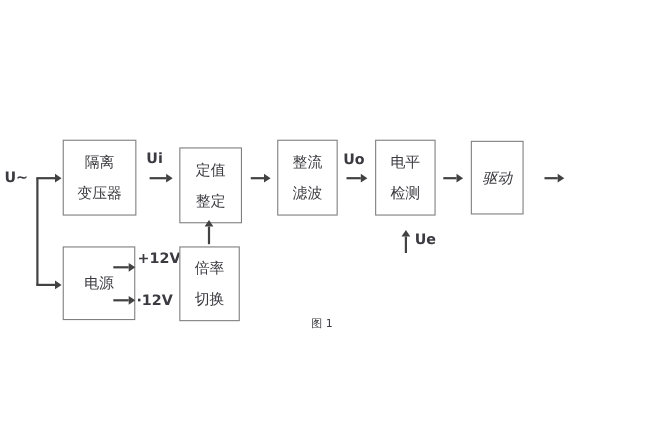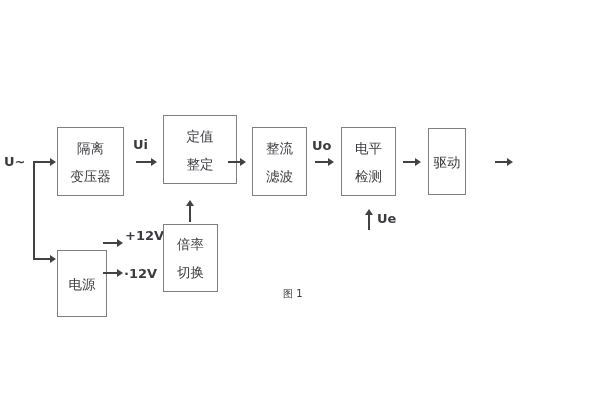--- a/index.html
+++ b/index.html
@@ -27,26 +27,26 @@
     display:flex;
     flex-direction:column;
     align-items:center;
     justify-content:center;
     color:var(--text);
     font-size:13.5px;
     line-height:28px;
     white-space:nowrap;
   }
   .b1{left:57px;top:127px;width:67px;height:69px;}
-  .b2{left:163px;top:115px;width:74px;height:69px;}
+  .b2{left:163px;top:134px;width:57px;height:69px;}
   .b3{left:252px;top:127px;width:55px;height:69px;align-items:center;}
   .b4{left:341px;top:127px;width:55px;height:69px;}
-  .b5{left:428px;top:128px;width:38px;height:67px;}
+  .b5{left:428px;top:128px;width:48px;height:67px;font-style:italic;}
   .b6{left:519px;top:128px;width:59px;height:66px;}
-  .b7{left:57px;top:224px;width:50px;height:67px;margin-top:26px;}
+  .b7{left:57px;top:224px;width:66px;height:67px;}
   .b8{left:163px;top:224px;width:55px;height:68px;}
   .b9{left:328px;top:235px;width:90px;height:42px;}
   .lbl{
     position:absolute;
     color:var(--text);
     font-size:13px;
     font-weight:700;
     white-space:nowrap;
   }
   .lbl-u  {left:4px;  top:154px;}

